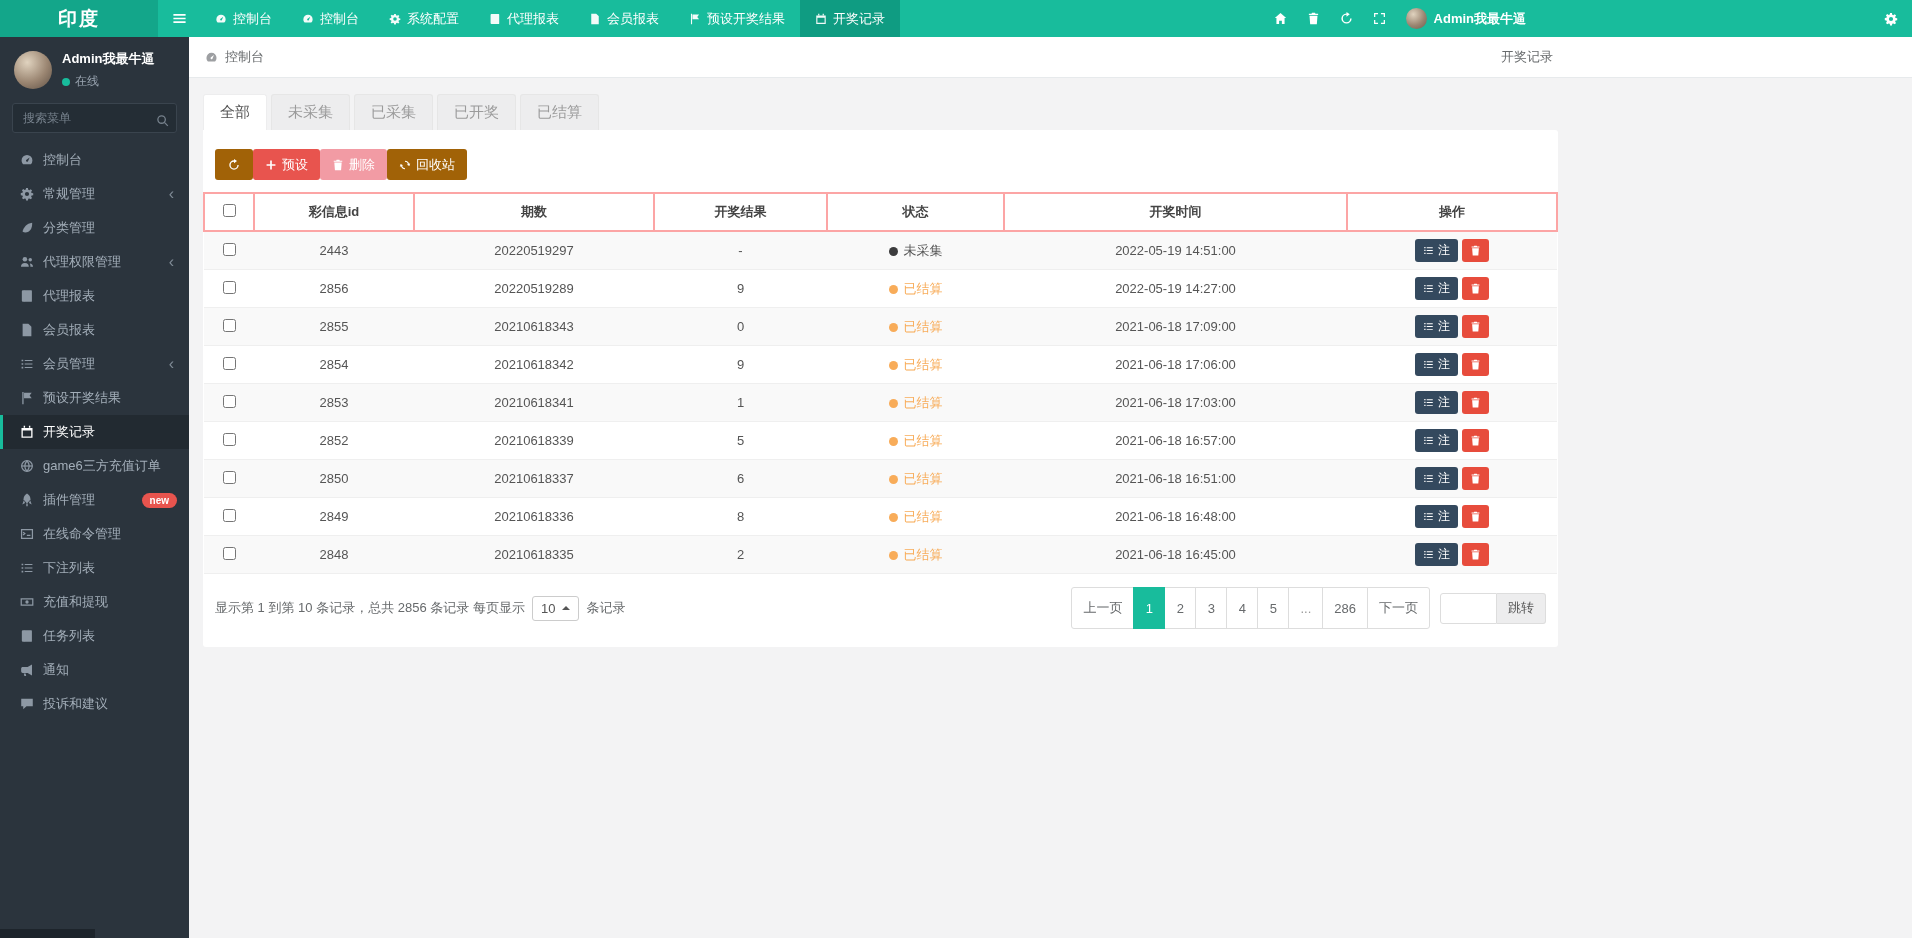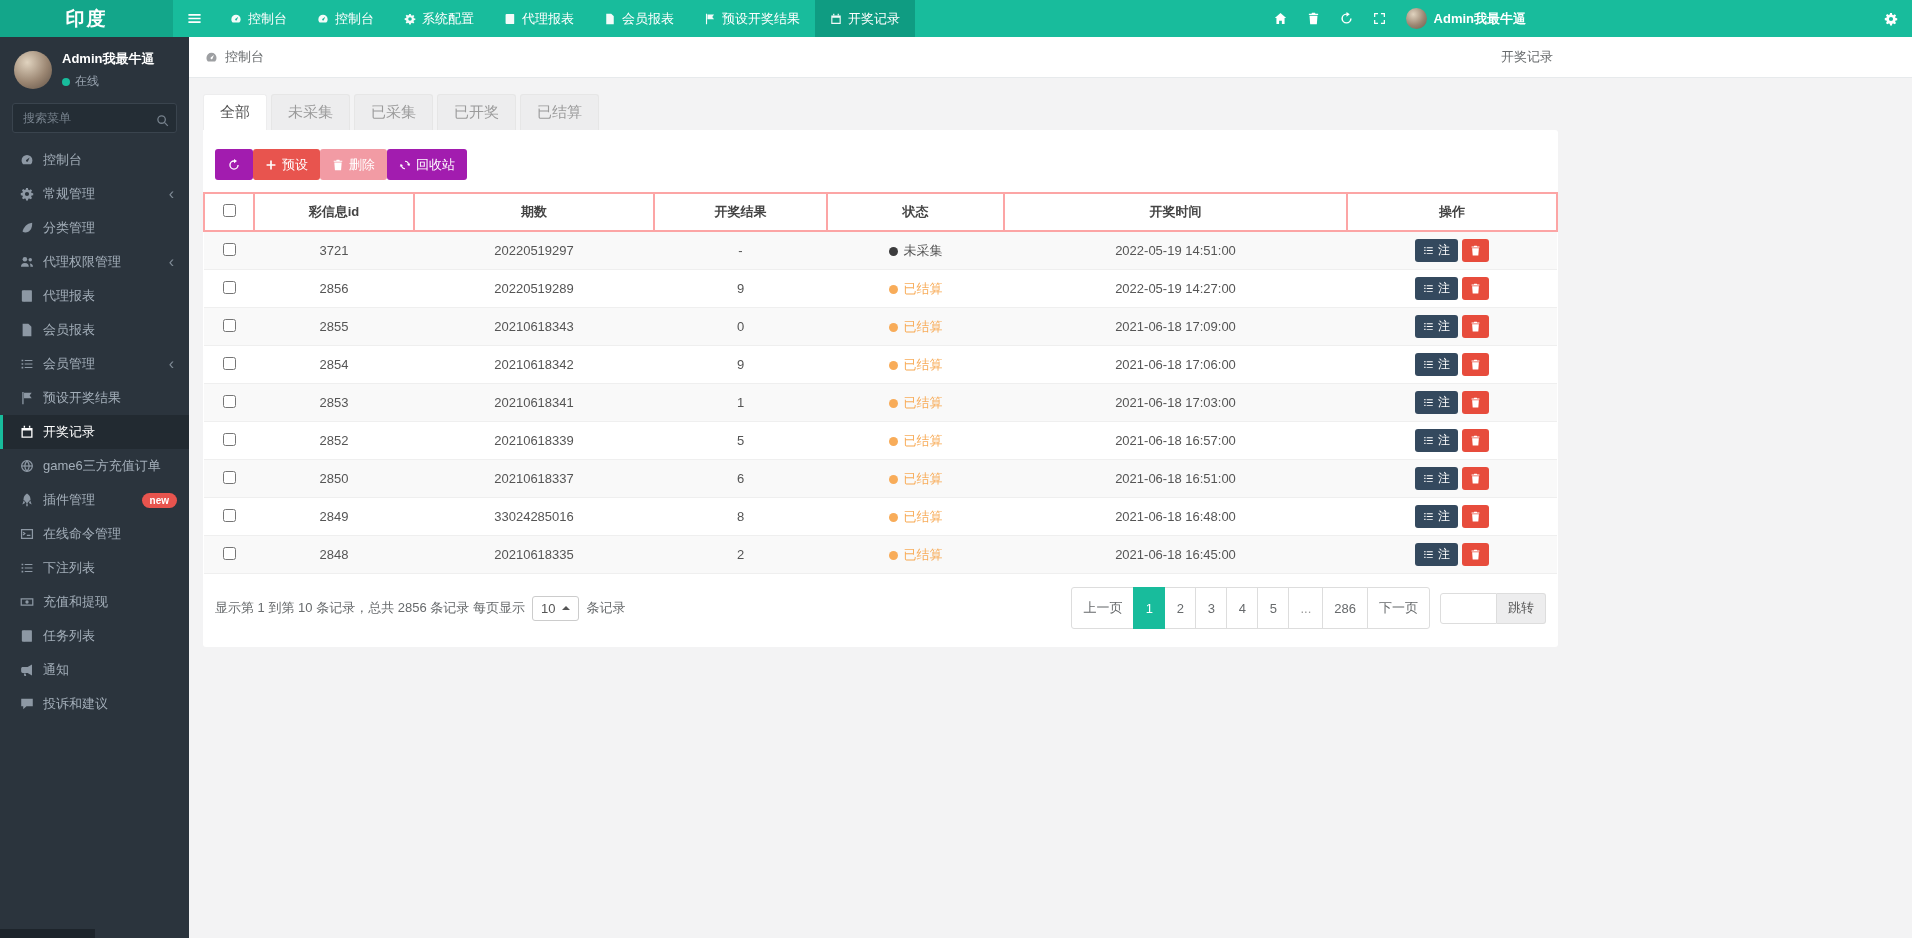--- a/index.html
+++ b/index.html
@@ -6,21 +6,21 @@
   html,body{width:1912px;height:938px;overflow:hidden;background:#f3f3f4;
     font-family:"Liberation Sans","DejaVu Sans",sans-serif;}
   a{text-decoration:none;color:inherit;}
   button{font-family:inherit;}
   [data-interactable="true"]{cursor:pointer;}
   .icon{width:14px;height:14px;fill:currentColor;display:inline-block;vertical-align:middle;flex:none;}
 
   
   .topbar{position:fixed;top:0;left:0;width:1912px;height:37px;background:#18bc9c;
     display:flex;align-items:stretch;z-index:100;}
-  .logo{width:173px;background:#13a68a;display:flex;align-items:center;justify-content:center;
+  .logo{width:158px;background:#13a68a;display:flex;align-items:center;justify-content:center;
     color:#fff;font-size:19px;font-weight:700;letter-spacing:2px;}
   .hamburger{width:42px;background:transparent;border:none;color:#fff;display:flex;align-items:center;justify-content:center;}
   .hamburger .icon{width:15px;height:15px;}
   .topnav{display:flex;align-items:stretch;}
   .topnav-item{display:flex;align-items:center;gap:6px;padding:0 15px;color:#fff;font-size:13px;}
   .topnav-item .icon{width:12px;height:12px;opacity:.95;}
   .topnav-item.active{background:#0f9c82;}
   .topbar-right{margin-left:auto;display:flex;align-items:center;margin-right:376px;}
   .topbar-icons{display:flex;align-items:stretch;height:37px;}
   .topbar-iconbtn{width:33px;display:flex;align-items:center;justify-content:center;color:#fff;}
@@ -71,21 +71,21 @@
 
   .panel{width:1355px;background:#fff;border-radius:0 3px 3px 3px;padding-bottom:18px;}
 
   
   .toolbar{display:flex;justify-content:space-between;align-items:center;padding:19px 12px 12px;}
   .toolbar-left{display:flex;gap:0;}
   .btn{height:31px;border:none;border-radius:3px;font-size:13px;display:inline-flex;align-items:center;
     gap:5px;padding:0 12px;color:#fff;}
   .btn .icon{width:12px;height:12px;}
   .btn-icon-only{width:38px;justify-content:center;padding:0;}
-  .btn-teal{background:#a21caf;}
+  .btn-teal{background:#a16207;}
   .btn-red{background:#e8544e;}
   .btn-red-light{background:#f29ba4;}
   .toolbar-right{display:flex;align-items:center;}
   .search-input{width:140px;height:31px;border:1px solid #e2e2e2;border-radius:3px;padding:0 10px;
     font-size:13px;color:#555;outline:none;margin-right:14px;}
   .search-input::placeholder{color:#b5b5b5;}
   .vbtn{height:31px;min-width:38px;background:#fff;border:1px solid #ddd;border-radius:3px;color:#676a6c;
     display:inline-flex;align-items:center;justify-content:center;gap:5px;margin-left:5px;padding:0 9px;}
   .vbtn .icon{width:13px;height:13px;}
   .caret-down{width:0;height:0;border-left:4px solid transparent;border-right:4px solid transparent;
@@ -432,21 +432,21 @@
               <th data-interactable="true">期数</th>
               <th data-interactable="true">开奖结果</th>
               <th data-interactable="true">状态</th>
               <th data-interactable="true">开奖时间</th>
               <th data-interactable="true">操作</th>
             </tr>
           </thead>
         <tbody id="tbody" data-interactable="false">
             <tr data-interactable="false">
               <td data-interactable="false"><input type="checkbox" data-interactable="true" style=""></td>
-              <td data-interactable="false">3721</td>
+              <td data-interactable="false">2443</td>
               <td data-interactable="false">20220519297</td>
               <td data-interactable="false">-</td>
               <td data-interactable="false"><span class="dot uncollected" data-interactable="false"></span><span class="status-text uncollected" data-interactable="false">未采集</span></td>
               <td data-interactable="false">2022-05-19 14:51:00</td>
               <td data-interactable="false"><button class="btn-note" data-interactable="true">
                   <svg class="icon" viewBox="0 0 16 16" data-interactable="false" aria-hidden="true">
                     <path d="M1.8 3h1.9v1.9H1.8zM1.8 7h1.9v1.9H1.8zM1.8 11.1h1.9V13H1.8zM5.4 3.4h8.8v1.2H5.4zM5.4 7.4h8.8v1.2H5.4zM5.4 11.5h8.8v1.2H5.4z"></path>
                   </svg>
                   <span data-interactable="false">注</span>
                 </button><button class="btn-del" data-interactable="true">
@@ -559,21 +559,21 @@
                   <span data-interactable="false">注</span>
                 </button><button class="btn-del" data-interactable="true">
                   <svg class="icon" viewBox="0 0 16 16" data-interactable="false" aria-hidden="true">
                     <path d="M6.1 1h3.8l.5 1.2h3.3v1.4H2.3V2.2h3.3zM3.1 4.7h9.8l-.8 10.4H3.9z"></path>
                   </svg>
                 </button></td>
             </tr>
             <tr data-interactable="false">
               <td data-interactable="false"><input type="checkbox" data-interactable="true" style=""></td>
               <td data-interactable="false">2849</td>
-              <td data-interactable="false">33024285016</td>
+              <td data-interactable="false">20210618336</td>
               <td data-interactable="false">8</td>
               <td data-interactable="false"><span class="dot settled" data-interactable="false"></span><span class="status-text settled" data-interactable="false">已结算</span></td>
               <td data-interactable="false">2021-06-18 16:48:00</td>
               <td data-interactable="false"><button class="btn-note" data-interactable="true">
                   <svg class="icon" viewBox="0 0 16 16" data-interactable="false" aria-hidden="true">
                     <path d="M1.8 3h1.9v1.9H1.8zM1.8 7h1.9v1.9H1.8zM1.8 11.1h1.9V13H1.8zM5.4 3.4h8.8v1.2H5.4zM5.4 7.4h8.8v1.2H5.4zM5.4 11.5h8.8v1.2H5.4z"></path>
                   </svg>
                   <span data-interactable="false">注</span>
                 </button><button class="btn-del" data-interactable="true">
                   <svg class="icon" viewBox="0 0 16 16" data-interactable="false" aria-hidden="true">

